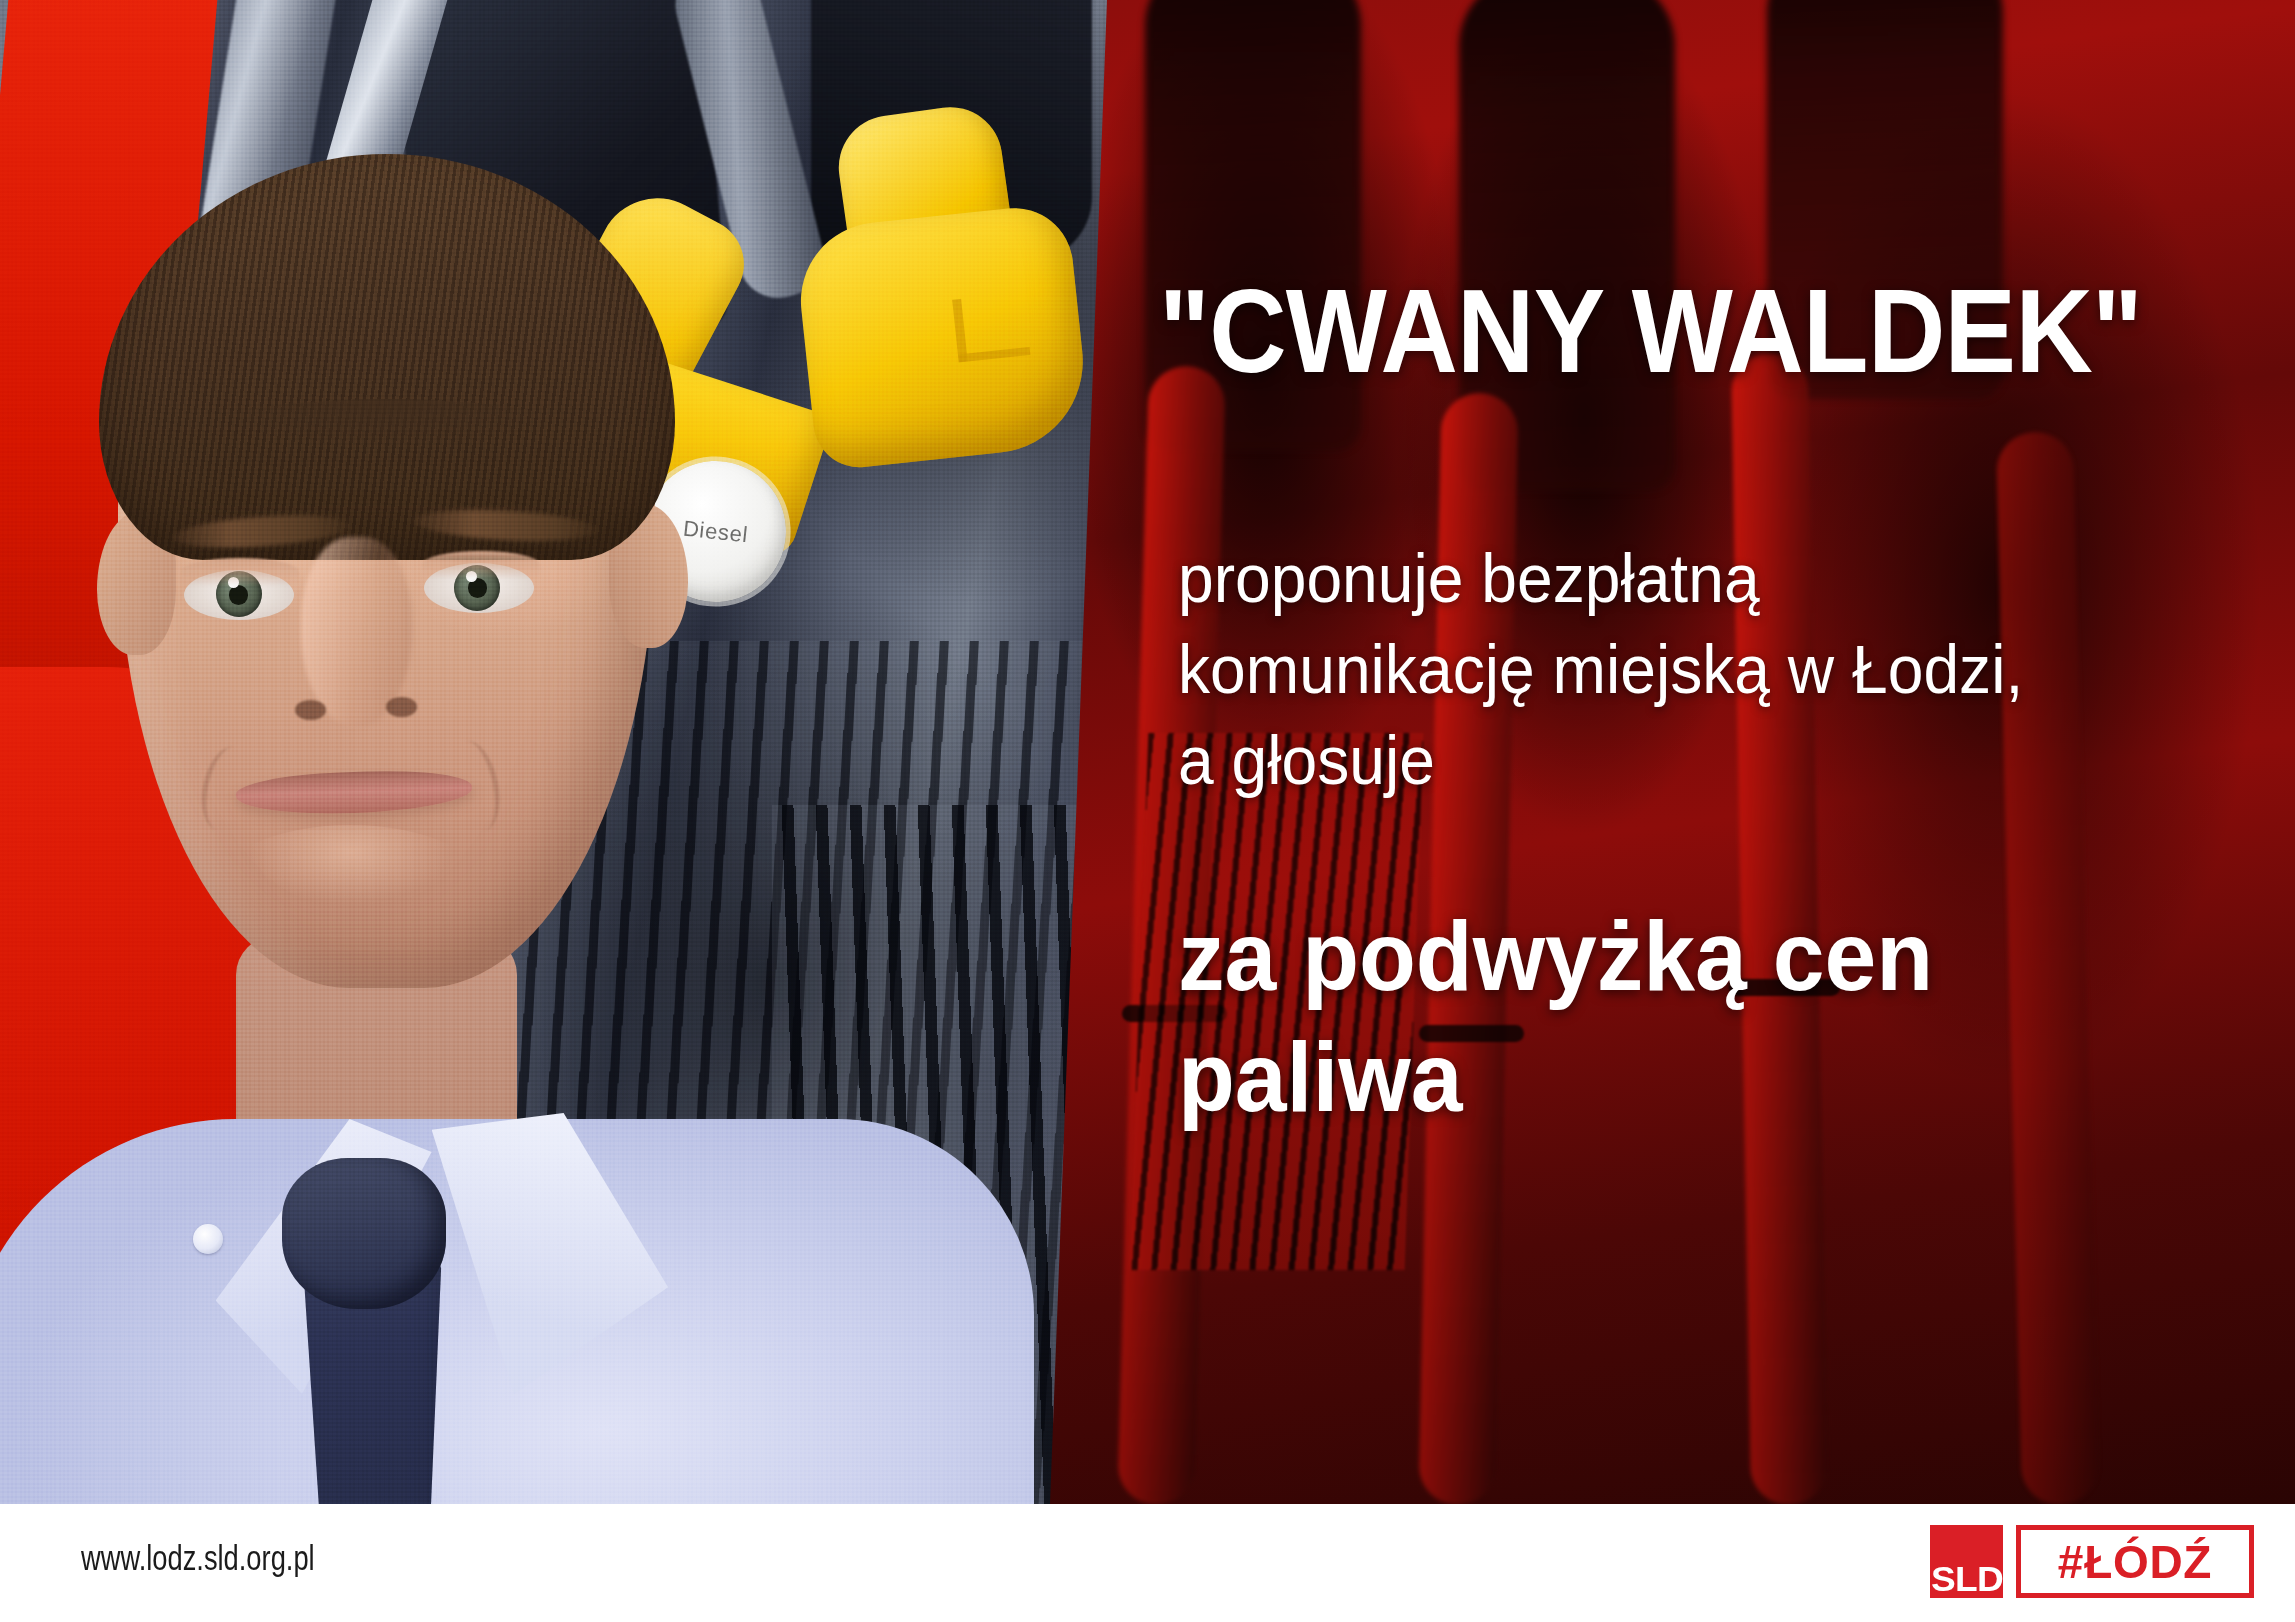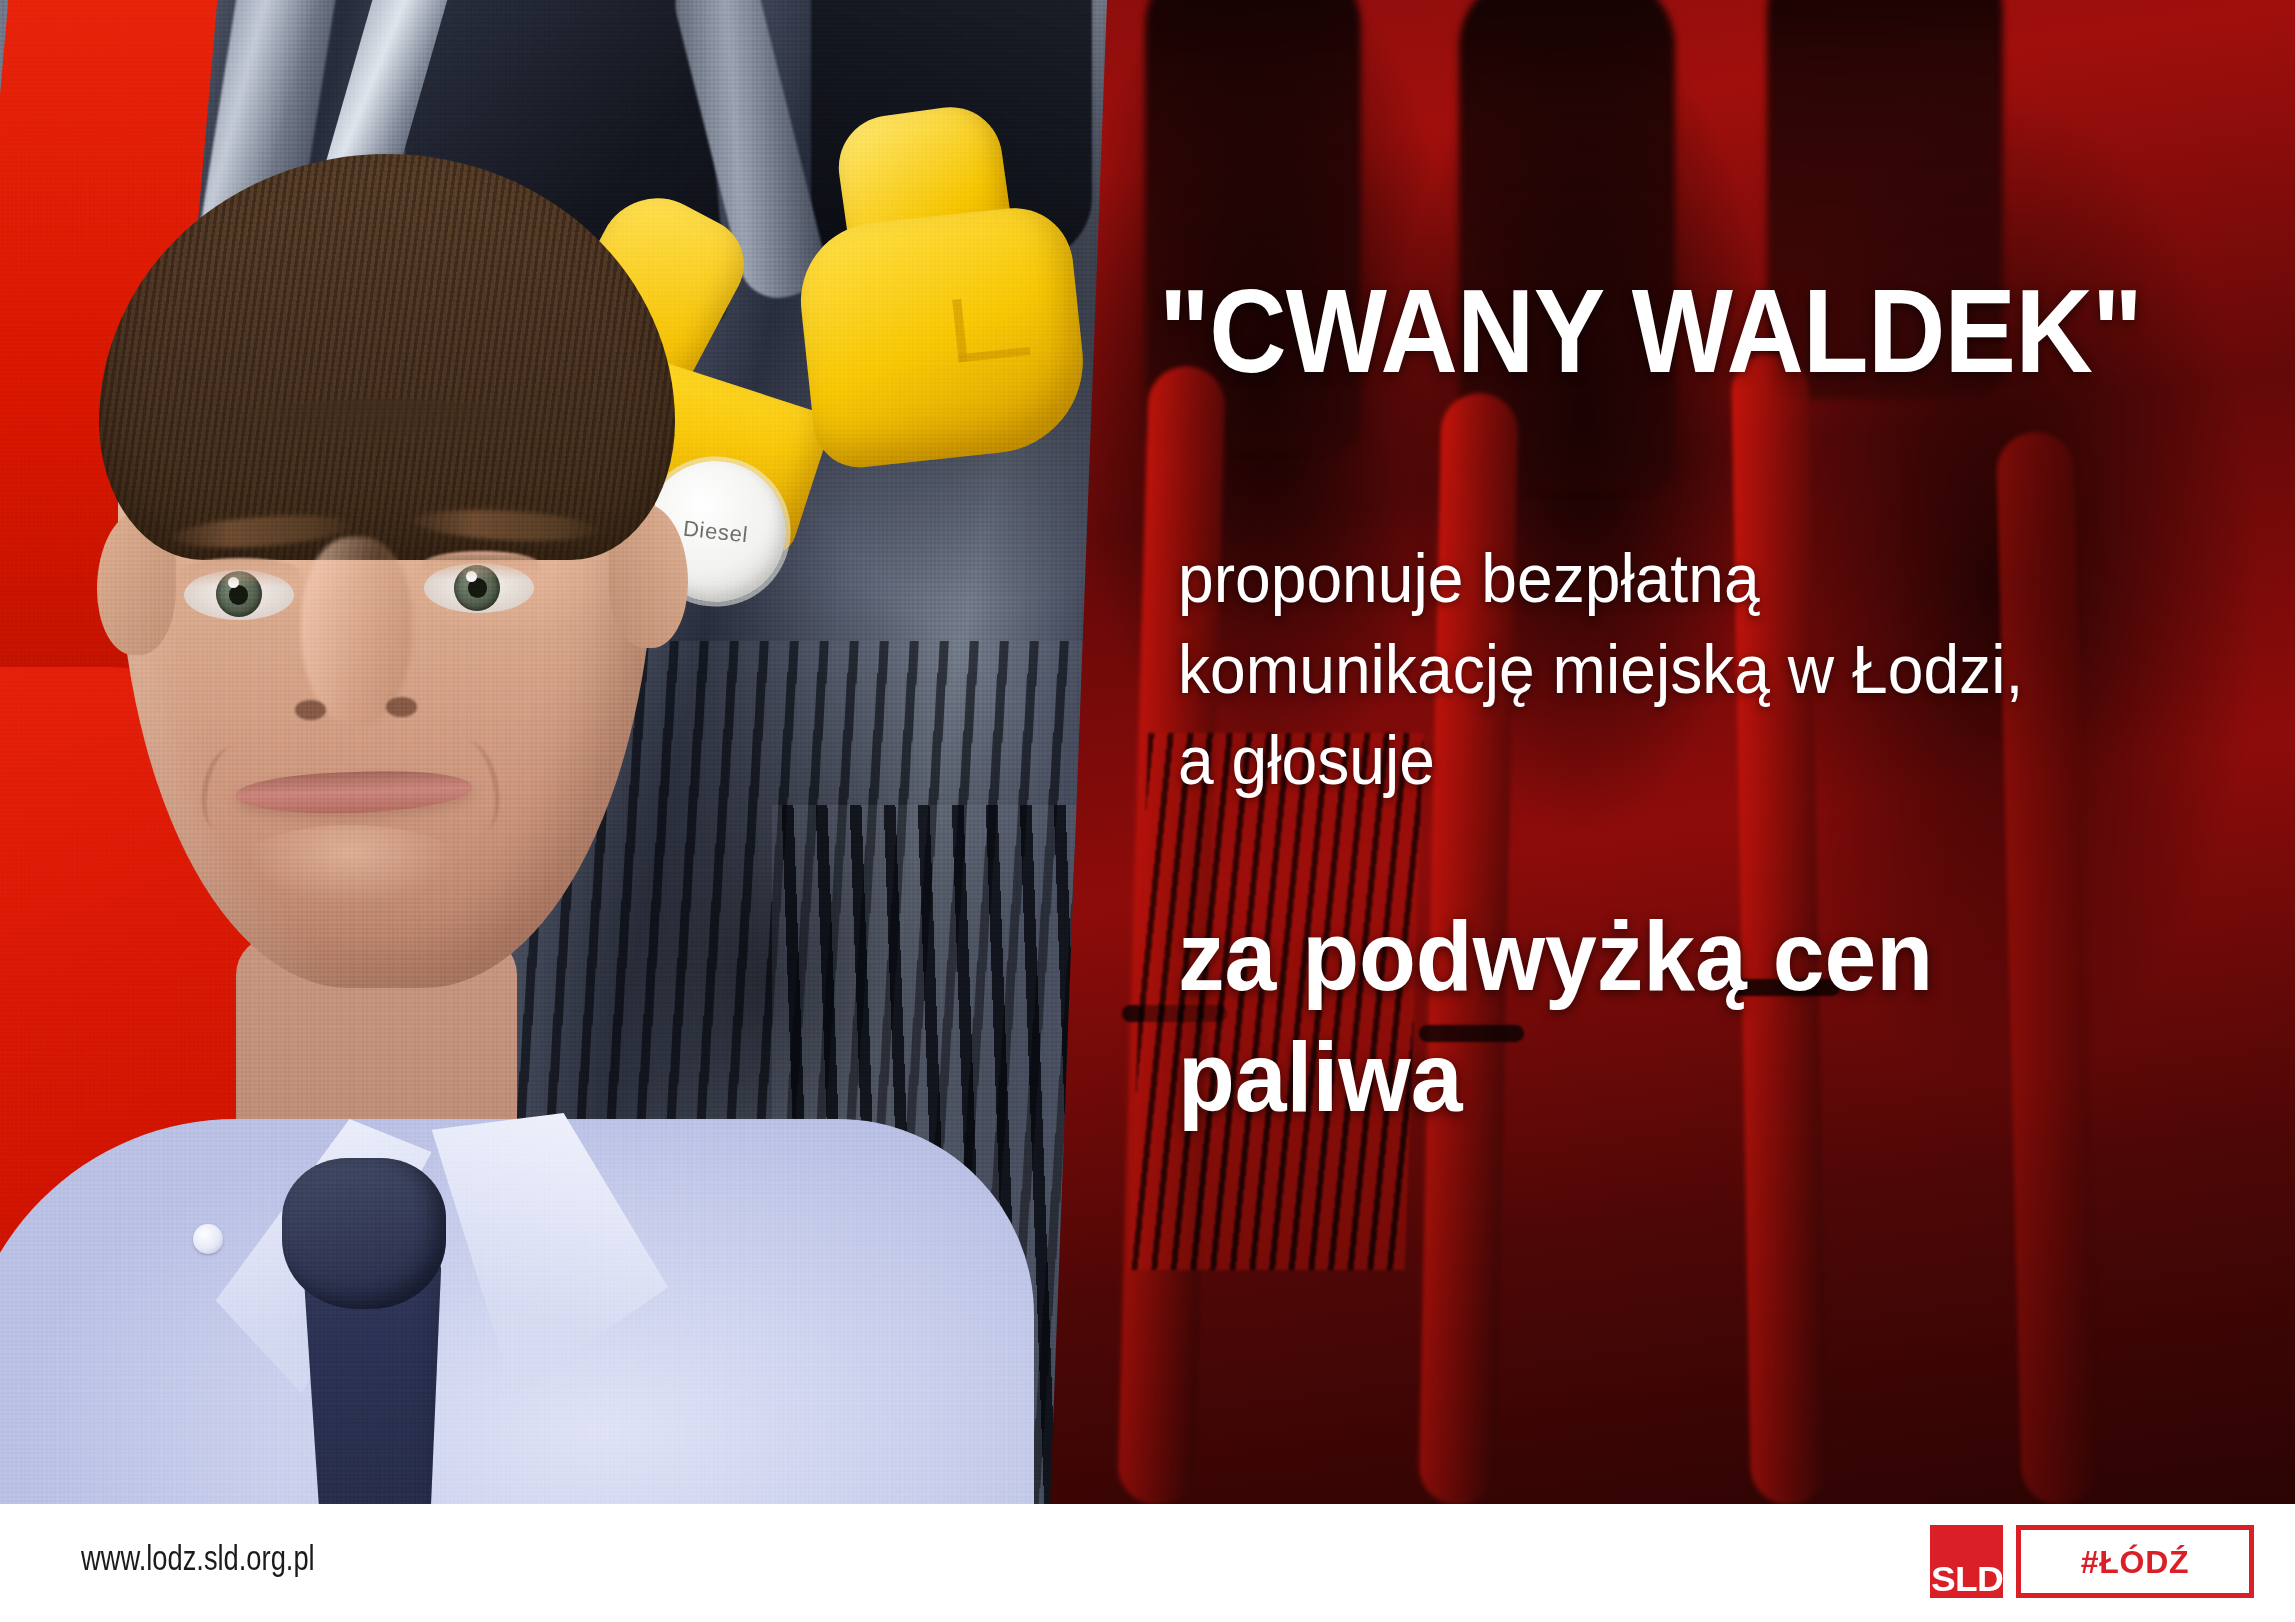--- a/index.html
+++ b/index.html
@@ -328,21 +328,21 @@
     color:#fff; font-weight:700; font-size:35px; letter-spacing:-0.7px; line-height:.92;
     font-family:"Liberation Sans", sans-serif;
     transform:scaleX(1.06); transform-origin:center bottom;
   }
   .lodz-box {
     margin-left:13px; height:73px; min-width:238px;
     border:5.9px solid #da1f26; background:#ffffff;
     display:flex; align-items:center; justify-content:center; padding:0 22px;
   }
   .lodz-box span {
-    color:#da1f26; font-weight:700; font-size:32px; letter-spacing:0.7px; line-height:1;
+    color:#da1f26; font-weight:700; font-size:46px; letter-spacing:0.7px; line-height:1;
     font-family:"Liberation Sans", sans-serif;
   }
 </style>
 </head>
 <body>
 
 <div id="poster">
 
   <div class="photo-left">
     <div class="dark-block-a"></div>

